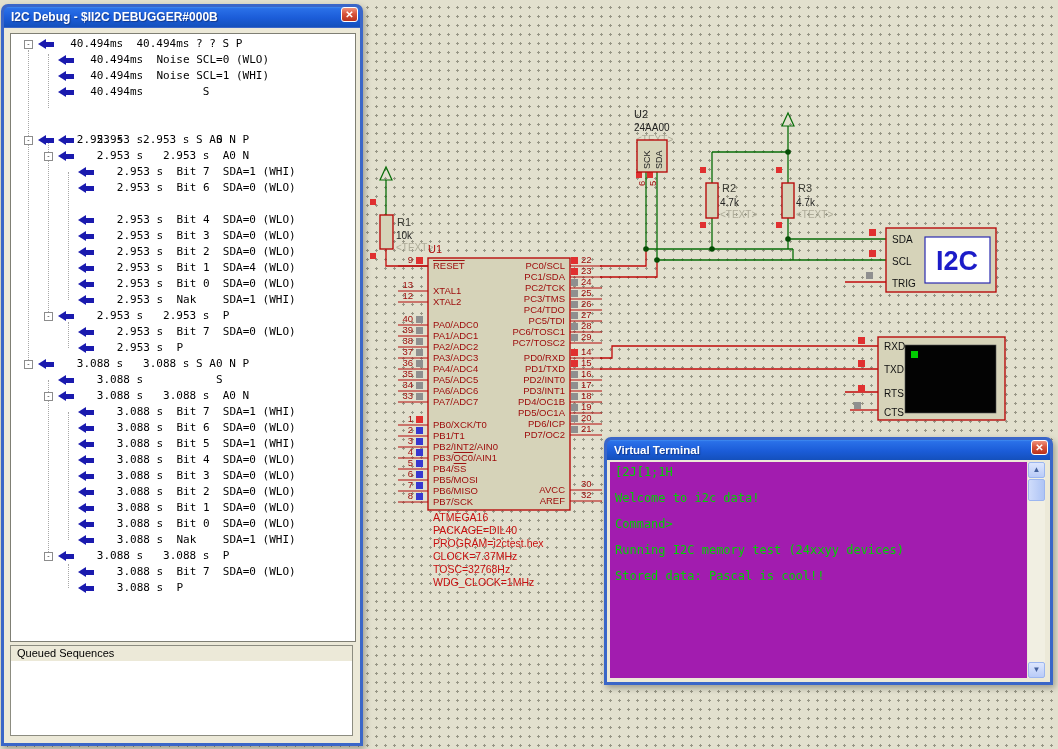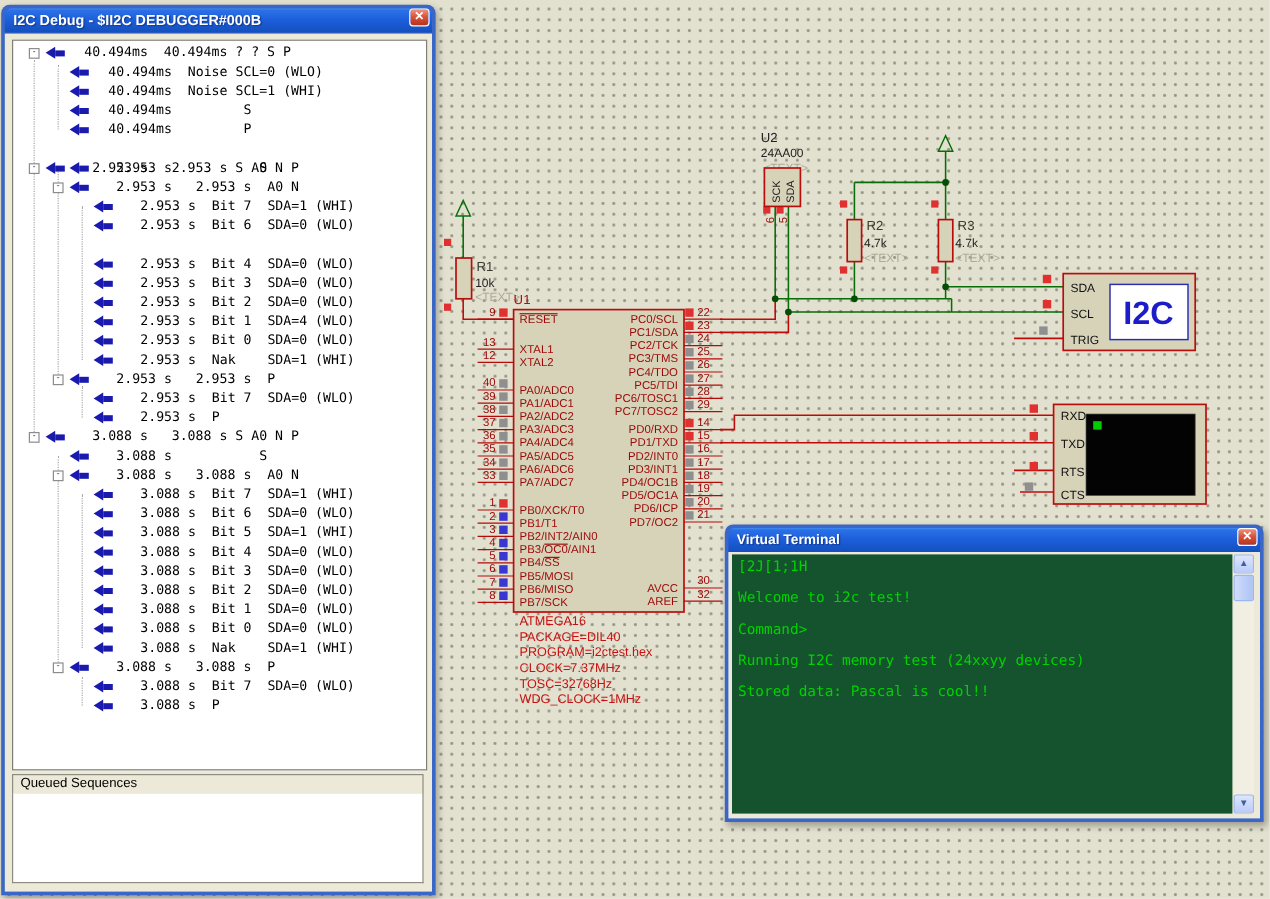--- a/index.html
+++ b/index.html
@@ -30,21 +30,21 @@
   .arr{position:absolute;top:3px;width:17px;height:11px;}
   .arr::before{content:"";position:absolute;left:0;top:0;width:0;height:0;
     border-top:5.5px solid transparent;border-bottom:5.5px solid transparent;border-right:8px solid #1a1aae;}
   .arr::after{content:"";position:absolute;left:8px;top:3px;width:8px;height:5px;background:#1a1aae;}
   .guide{position:absolute;width:0;border-left:1px dotted #a8a8a8;}
   #queuedHdr{position:absolute;left:6px;top:617px;width:343px;height:17px;background:#ece9d8;
     border:1px solid #8c8c80;box-sizing:border-box;font-size:11px;line-height:15px;padding-left:6px;color:#000;}
   #queuedList{position:absolute;left:6px;top:633px;width:343px;height:75px;background:#fff;
     border:1px solid #8c8c80;border-top:none;box-sizing:border-box;}
   
-  #vtTerm{position:absolute;left:3px;top:2px;width:417px;height:216px;background:#14532d;overflow:hidden;}
+  #vtTerm{position:absolute;left:3px;top:2px;width:417px;height:216px;background:#a21caf;overflow:hidden;}
   .vt-line{position:absolute;left:5px;white-space:pre;font-family:"DejaVu Sans Mono",monospace;
     font-size:12px;color:var(--term-green);}
   #vtScroll{position:absolute;left:421px;top:2px;width:17px;height:216px;background:#f1efe2;}
   .sbtn{position:absolute;left:0;width:17px;height:16px;border:1px solid #9cb6f0;border-radius:2px;
     background:linear-gradient(180deg,#dde6fd,#b9cbf8);color:#44609c;font-size:8px;line-height:14px;
     text-align:center;box-sizing:border-box;cursor:pointer;}
   #sbThumb{position:absolute;left:0;top:17px;width:17px;height:22px;border:1px solid #9cb6f0;border-radius:2px;
     background:linear-gradient(90deg,#cfdcfb,#aec4f5);box-sizing:border-box;cursor:pointer;}
   
   #sch{position:absolute;left:0;top:0;}
@@ -351,24 +351,20 @@
             <span class="tree-text" style="left: 66px;">  40.494ms  Noise SCL=0 (WLO)</span>
           </div>
           <div class="tree-row" style="top: 34px;">
             <span class="arr" style="left: 47px;"></span>
             <span class="tree-text" style="left: 66px;">  40.494ms  Noise SCL=1 (WHI)</span>
           </div>
           <div class="tree-row" style="top: 50px;">
             <span class="arr" style="left: 47px;"></span>
             <span class="tree-text" style="left: 66px;">  40.494ms         S</span>
           </div>
-          <div class="tree-row" style="top: 66px;">
-            <span class="arr" style="left: 47px;"></span>
-            <span class="tree-text" style="left: 66px;">  40.494ms         P</span>
-          </div>
           <div class="tree-row" style="top: 98px;">
             <span class="exp" style="left: 13px;">-</span>
             <span class="arr" style="left: 27px;"></span>
             <span class="tree-text" style="left: 46px;">   2.953 s   2.953 s S A0 N P</span>
           </div>
           <div class="tree-row" style="top: 98px;">
             <span class="arr" style="left: 47px;"></span>
             <span class="tree-text" style="left: 66px;">   2.953 s           S</span>
           </div>
           <div class="tree-row" style="top: 114px;">
@@ -491,21 +487,21 @@
   </div>
 
   <div class="win" style="left:604px;top:437px;width:449px;height:248px;">
     <div class="titlebar" style="font-size:11.5px;">
       <span>Virtual Terminal</span>
     </div>
     <div class="closebtn" style="right:5px;">✕</div>
     <div class="wbody" style="top:23px;">
       <div id="vtTerm">
           <div class="vt-line" style="top: 3px;">[2J[1;1H</div>
-          <div class="vt-line" style="top: 29px;">Welcome to i2c test!</div>
+          <div class="vt-line" style="top: 29px;">Welcome to i2c data!</div>
           <div class="vt-line" style="top: 55px;">Command&gt;</div>
           <div class="vt-line" style="top: 81px;">Running I2C memory test (24xxyy devices)</div>
           <div class="vt-line" style="top: 107px;">Stored data: Pascal is cool!!</div>
         </div>
       <div id="vtScroll">
         <div class="sbtn" style="top:0;">▲</div>
         <div id="sbThumb"></div>
         <div class="sbtn" style="bottom:0;">▼</div>
       </div>
     </div>

